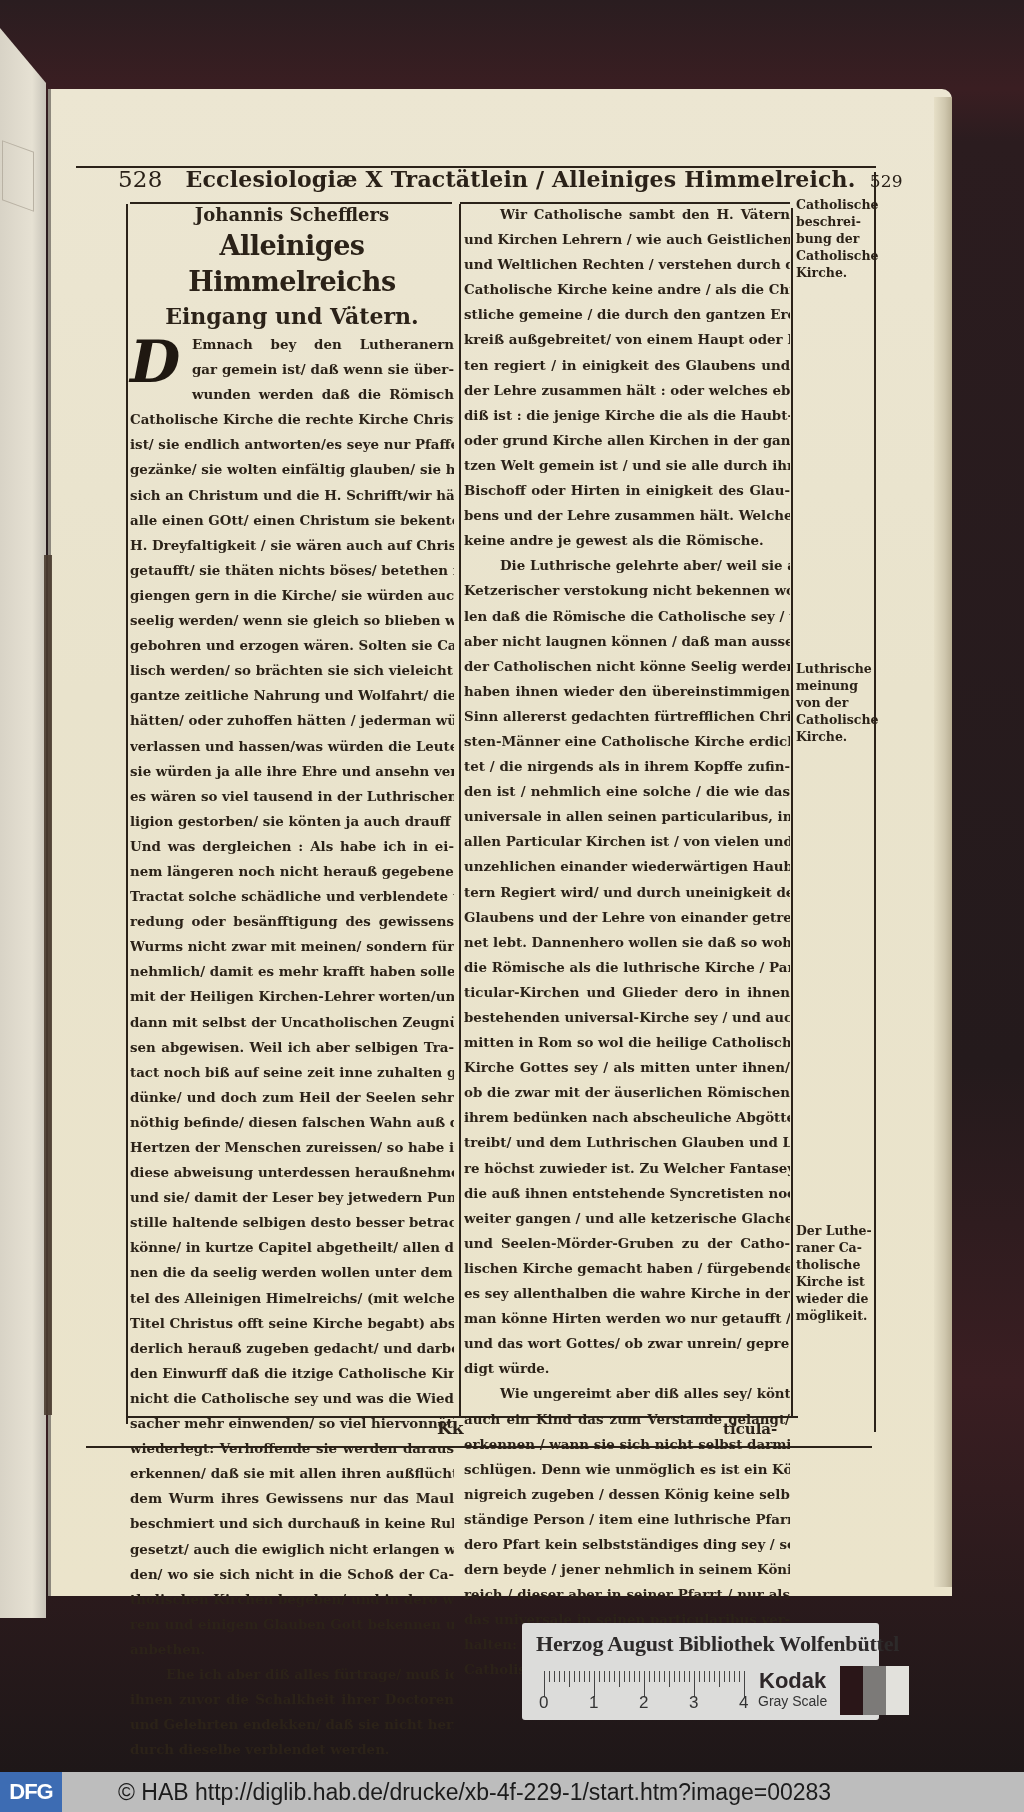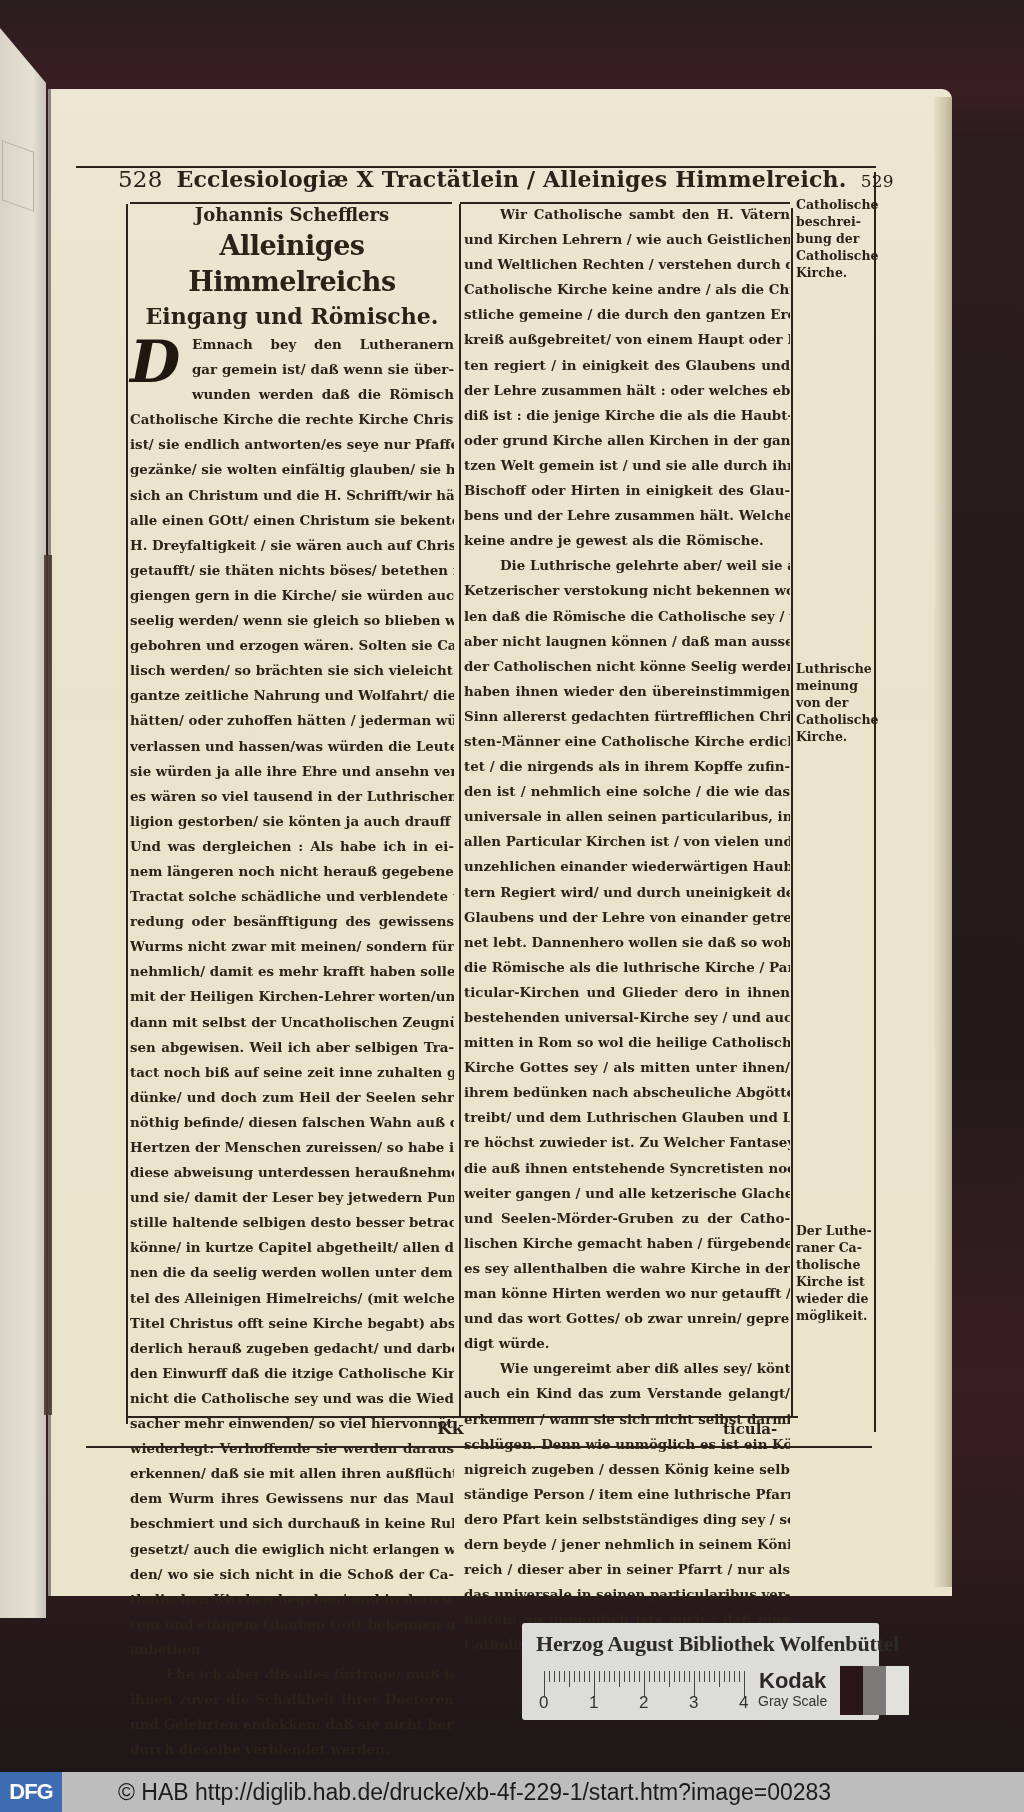--- a/index.html
+++ b/index.html
@@ -43,21 +43,21 @@
   .rule { position: absolute; background: #2b2219; }
   .rule.h { height: 2px; }
   .rule.v { width: 2px; }
 
   .running-head {
     position: absolute; left: 118px; top: 166px; width: 700px; height: 34px;
     display: flex; align-items: baseline; font-size: 22px; color: #2a2118;
     font-family: "DejaVu Serif", serif; letter-spacing: .2px;
   }
   .running-head .pg-left { margin-right: 14px; font-size: 23px; }
-  .running-head .title { flex: 1; white-space: nowrap; font-weight: bold; }
+  .running-head .title { flex: 1; white-space: nowrap; font-weight: bold; margin-left: 9px; }
   .running-head .pg-right { margin-left: 14px; font-size: 17px; }
 
   .col {
     position: absolute; font-family: "DejaVu Serif", serif; font-size: 13.4px;
     line-height: 25.1px; color: #2b2218; font-weight: bold;
   }
   .col .line { white-space: nowrap; overflow: hidden; display: block; text-align: justify; text-align-last: justify; }
   .col .line.last { text-align-last: left; }
   .col .line.indent { padding-left: 36px; }
 
@@ -142,21 +142,21 @@
 
 <div class="running-head">
   <span class="pg-left">528</span>
   <span class="title">Ecclesiologiæ X Tractätlein / Alleiniges Himmelreich.</span>
   <span class="pg-right">529</span>
 </div>
 
 <div class="col" id="col-left">
   <div class="heading-author">Johannis Schefflers</div>
   <div class="heading-title">Alleiniges Himmelreichs</div>
-  <div class="heading-sub">Eingang und Römische.</div>
+  <div class="heading-sub">Eingang und Vätern.</div>
   <div class="dropcap-wrap">
     <span class="dropcap">D</span>
     <span class="line dropcap-line">Emnach bey den Lutheranern</span>
     <span class="line dropcap-line">gar gemein ist/ daß wenn sie über-</span>
     <span class="line dropcap-line">wunden werden daß die Römisch</span>
   </div>
   <div id="left-lines">
       <span class="line">Catholische Kirche die rechte Kirche Christi</span>
       <span class="line">ist/ sie endlich antworten/es seye nur Pfaffen ge-</span>
       <span class="line">gezänke/ sie wolten einfältig glauben/ sie hielten</span>
@@ -248,20 +248,21 @@
       <span class="line">allen Particular Kirchen ist / von vielen und</span>
       <span class="line">unzehlichen einander wiederwärtigen Haub-</span>
       <span class="line">tern Regiert wird/ und durch uneinigkeit des</span>
       <span class="line">Glaubens und der Lehre von einander getren-</span>
       <span class="line">net lebt. Dannenhero wollen sie daß so wohl</span>
       <span class="line">die Römische als die luthrische Kirche / Par-</span>
       <span class="line">ticular-Kirchen und Glieder dero in ihnen</span>
       <span class="line">bestehenden universal-Kirche sey / und auch</span>
       <span class="line">mitten in Rom so wol die heilige Catholische</span>
       <span class="line">Kirche Gottes sey / als mitten unter ihnen/</span>
+      <span class="line">ob die zwar mit der äuserlichen Römischen</span>
       <span class="line">ihrem bedünken nach abscheuliche Abgötterey</span>
       <span class="line">treibt/ und dem Luthrischen Glauben und Leh-</span>
       <span class="line">re höchst zuwieder ist. Zu Welcher Fantasey</span>
       <span class="line">die auß ihnen entstehende Syncretisten noch</span>
       <span class="line">weiter gangen / und alle ketzerische Glache</span>
       <span class="line">und Seelen-Mörder-Gruben zu der Catho-</span>
       <span class="line">lischen Kirche gemacht haben / fürgebende/</span>
       <span class="line">es sey allenthalben die wahre Kirche in der</span>
       <span class="line">man könne Hirten werden wo nur getaufft /</span>
       <span class="line">und das wort Gottes/ ob zwar unrein/ gepre-</span>

